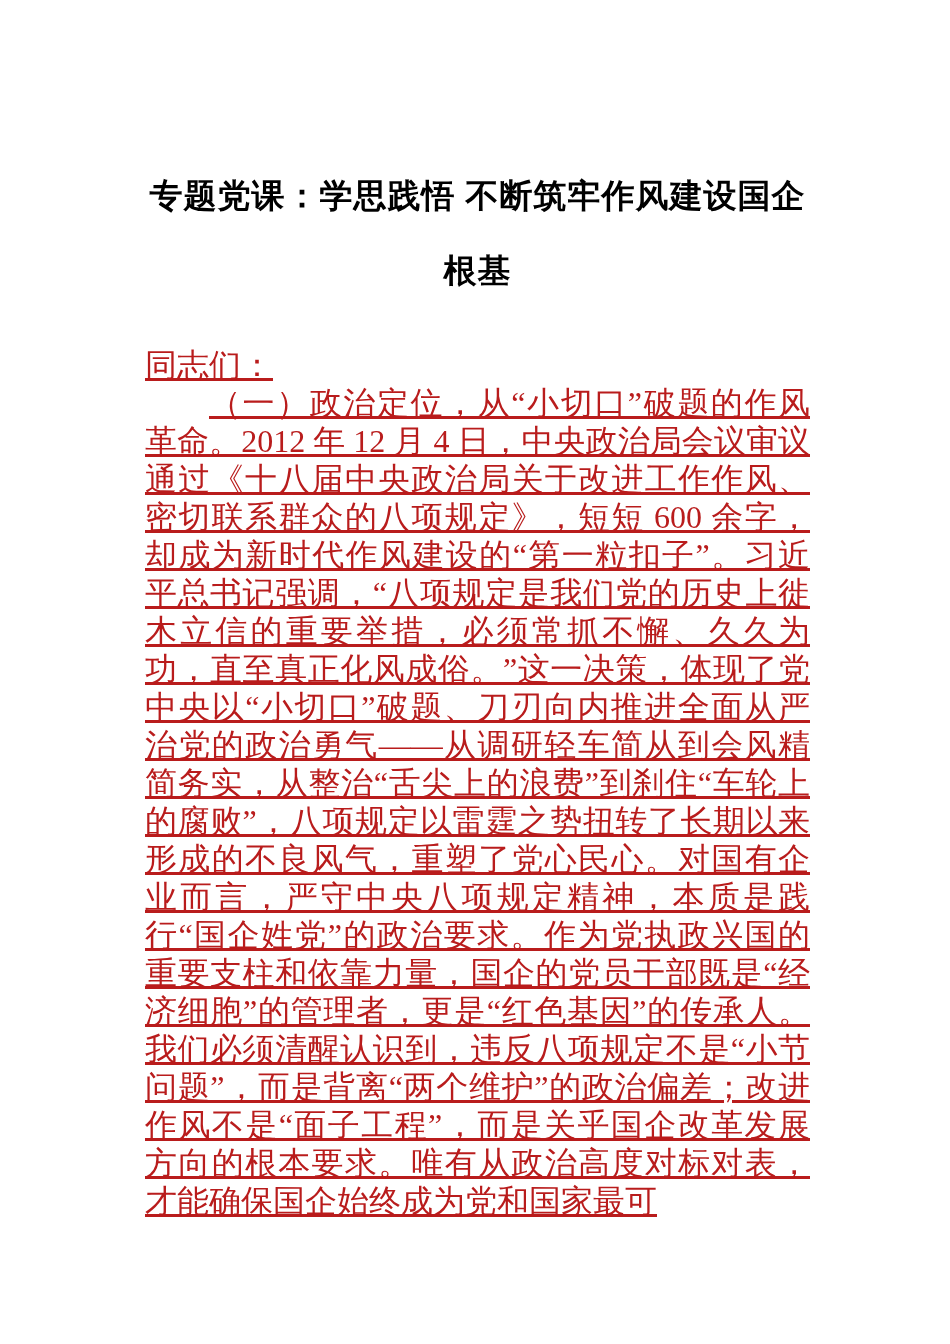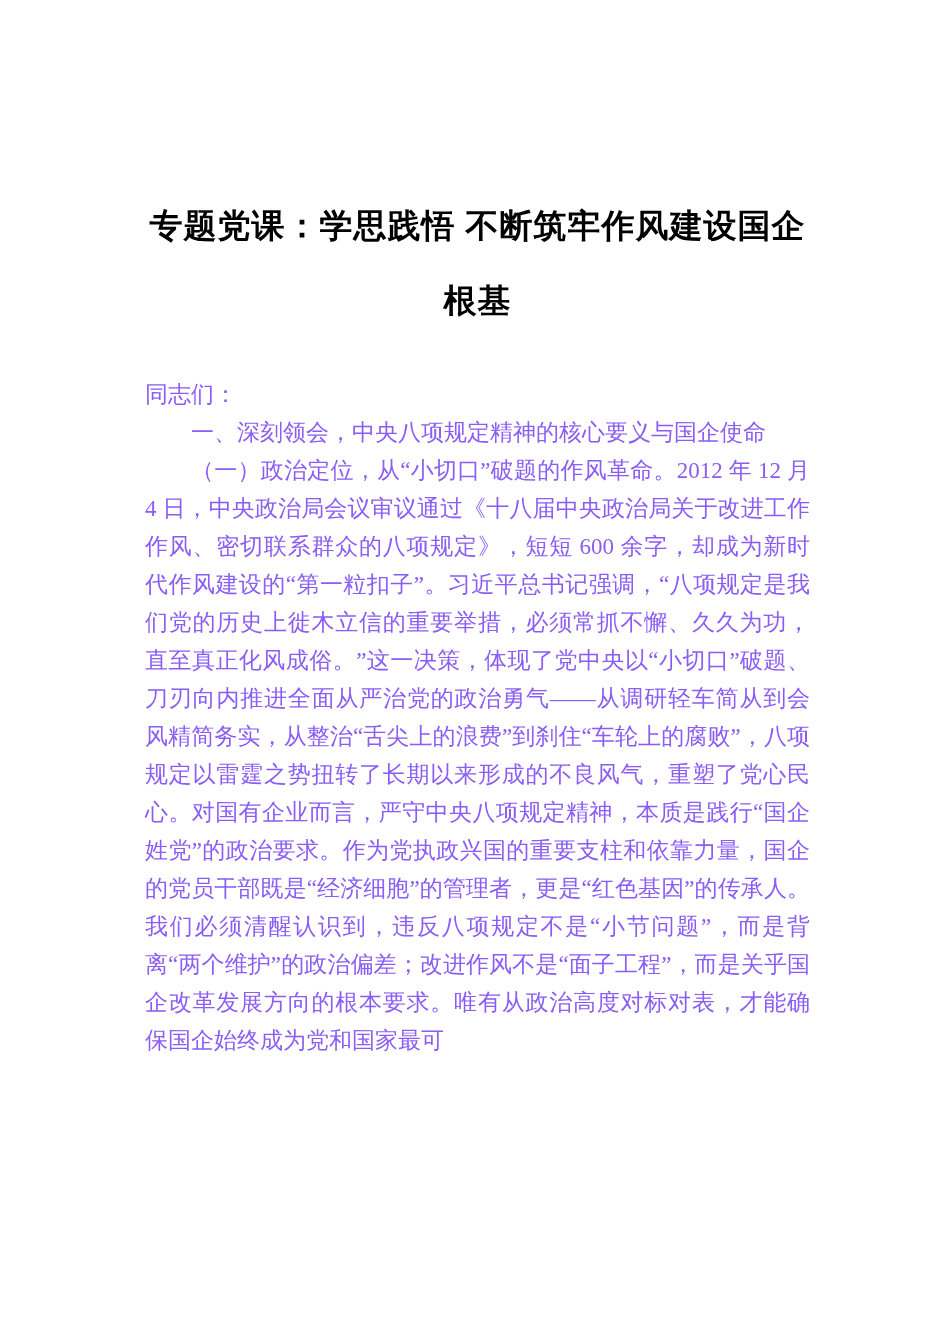--- a/index.html
+++ b/index.html
@@ -9,51 +9,50 @@
     width: 950px;
     height: 1344px;
     margin: 0 auto;
     background: #ffffff;
     overflow: hidden;
     color: #000000;
     font-family: "Liberation Serif", "DejaVu Serif", serif;
   }
   .content {
     padding: 158px 140px 0 145px;
-    margin-top: 30px;
   }
   .doc-title {
     font-family: "Liberation Sans", "DejaVu Sans", sans-serif;
     font-weight: 700;
     font-size: 33px;
     line-height: 75px;
     text-align: center;
     letter-spacing: 1px;
     margin-bottom: 38px;
     color: #000000;
   }
   .body-text p {
-    font-size: 23px;
+    font-size: 32px;
     line-height: 38px;
     text-align: justify;
     word-break: break-all;
-    color: #8b5cf6;
+    color: #b91c1c;
+    text-decoration: underline;
   }
   p.salutation {
     text-indent: 0;
   }
   p.indent {
     text-indent: 2em;
   }
 </style>
 </head>
 <body>
 
 <div class="page">
   <div class="content">
     <h1 class="doc-title">专题党课：学思践悟 不断筑牢作风建设国企根基</h1>
     <div class="body-text">
       <p class="salutation">同志们：</p>
-      <p class="indent">一、深刻领会，中央八项规定精神的核心要义与国企使命</p>
       <p class="indent">（一）政治定位，从“小切口”破题的作风革命。2012 年 12 月 4 日，中央政治局会议审议通过《十八届中央政治局关于改进工作作风、密切联系群众的八项规定》，短短 600 余字，却成为新时代作风建设的“第一粒扣子”。习近平总书记强调，“八项规定是我们党的历史上徙木立信的重要举措，必须常抓不懈、久久为功，直至真正化风成俗。”这一决策，体现了党中央以“小切口”破题、刀刃向内推进全面从严治党的政治勇气——从调研轻车简从到会风精简务实，从整治“舌尖上的浪费”到刹住“车轮上的腐败”，八项规定以雷霆之势扭转了长期以来形成的不良风气，重塑了党心民心。对国有企业而言，严守中央八项规定精神，本质是践行“国企姓党”的政治要求。作为党执政兴国的重要支柱和依靠力量，国企的党员干部既是“经济细胞”的管理者，更是“红色基因”的传承人。我们必须清醒认识到，违反八项规定不是“小节问题”，而是背离“两个维护”的政治偏差；改进作风不是“面子工程”，而是关乎国企改革发展方向的根本要求。唯有从政治高度对标对表，才能确保国企始终成为党和国家最可</p>
     </div>
   </div>
 </div>
 
 </body></html>

